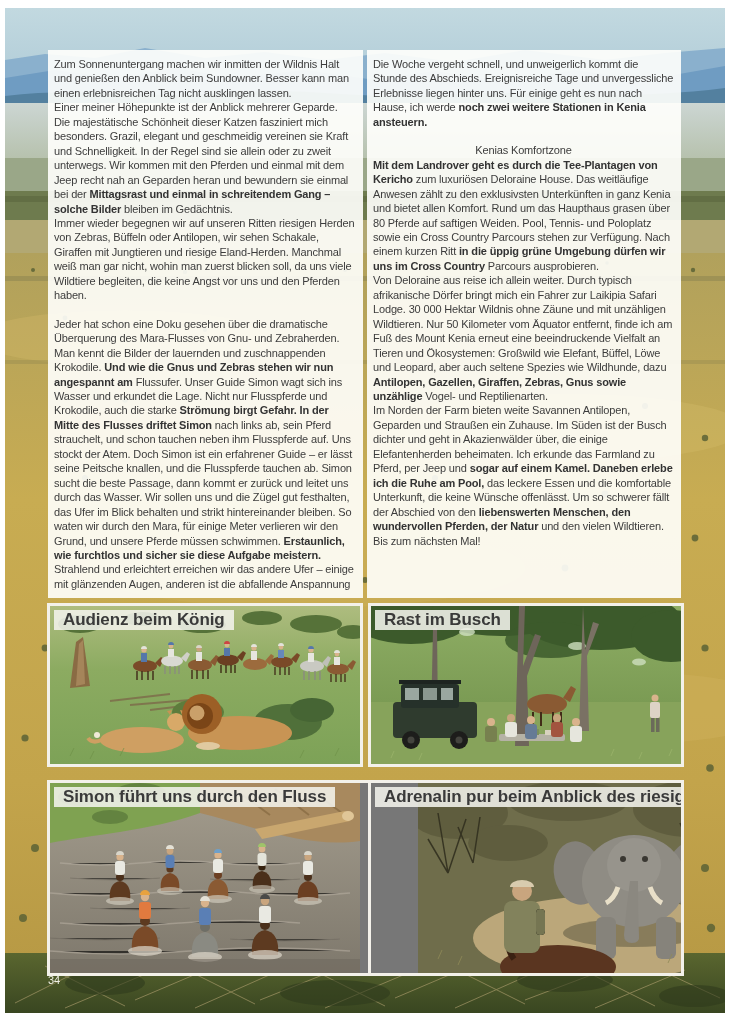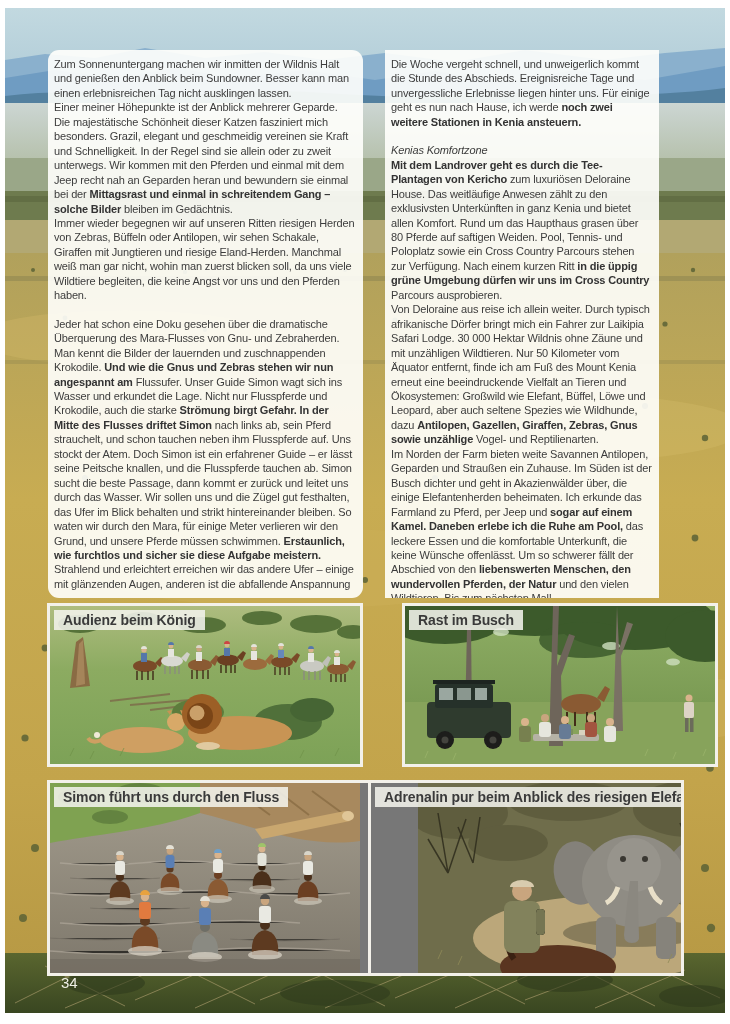--- a/index.html
+++ b/index.html
@@ -4,38 +4,38 @@
 <style>
   html,body{margin:0;padding:0;background:#e8e8e8;}
   .page{position:relative;width:730px;height:1024px;background:#ffffff;overflow:hidden;
         font-family:"Liberation Sans",sans-serif;}
   .bg{position:absolute;left:5px;top:8px;width:720px;height:1005px;}
   .bg svg{display:block;}
   
   .panel{position:absolute;top:50px;width:315px;height:548px;
          background:rgba(255,255,252,0.91);padding:7px 7px 0 6px;box-sizing:border-box;
          overflow:hidden;color:#3c3c3c;font-size:11px;line-height:14.45px;letter-spacing:-0.15px;}
-  .panel-left{left:48px;border-radius:11px;}
-  .panel-right{left:385px;width:274px;}
+  .panel-left{left:48px;}
+  .panel-right{left:367px;width:314px;}
   .panel p{margin:0;}
-  .panel .heading{font-style:italic;}
+  .panel .heading{text-align:center;}
   .panel .spacer{height:14px;}
   .panel .b{font-weight:bold;color:#333;}
   
   .photo{position:absolute;margin:0;padding:0;border:3px solid #f3f1ea;background:#777;
          box-sizing:border-box;overflow:hidden;}
   .photo svg{display:block;}
   .photo1{left:47px;top:603px;width:316px;height:164px;}
-  .photo2{left:368px;top:603px;width:316px;height:164px;margin-left:34px;}
+  .photo2{left:368px;top:603px;width:316px;height:164px;}
   .photo3{left:47px;top:780px;width:380px;height:196px;}
   .photo4{left:368px;top:780px;width:316px;height:196px;padding-left:47px;}
   figcaption{position:absolute;left:4px;top:4px;background:rgba(243,242,236,0.88);
-             color:#3a3a3a;font-weight:bold;font-size:14px;line-height:12px;
+             color:#3a3a3a;font-weight:bold;font-size:17px;line-height:12px;
              padding:4px 9px;white-space:nowrap;letter-spacing:-0.1px;}
-  .page-number{position:absolute;left:61px;top:974px;color:#efefe5;font-size:15px;}
+  .page-number{position:absolute;left:48px;top:974px;color:#efefe5;font-size:11px;}
 </style>
 </head>
 <body>
 
 <div class="page">
 
   <div class="bg">
     <svg width="720" height="1005" viewBox="0 0 720 1005">
       <defs>
         <linearGradient id="sky" x1="0" y1="0" x2="0" y2="1">

